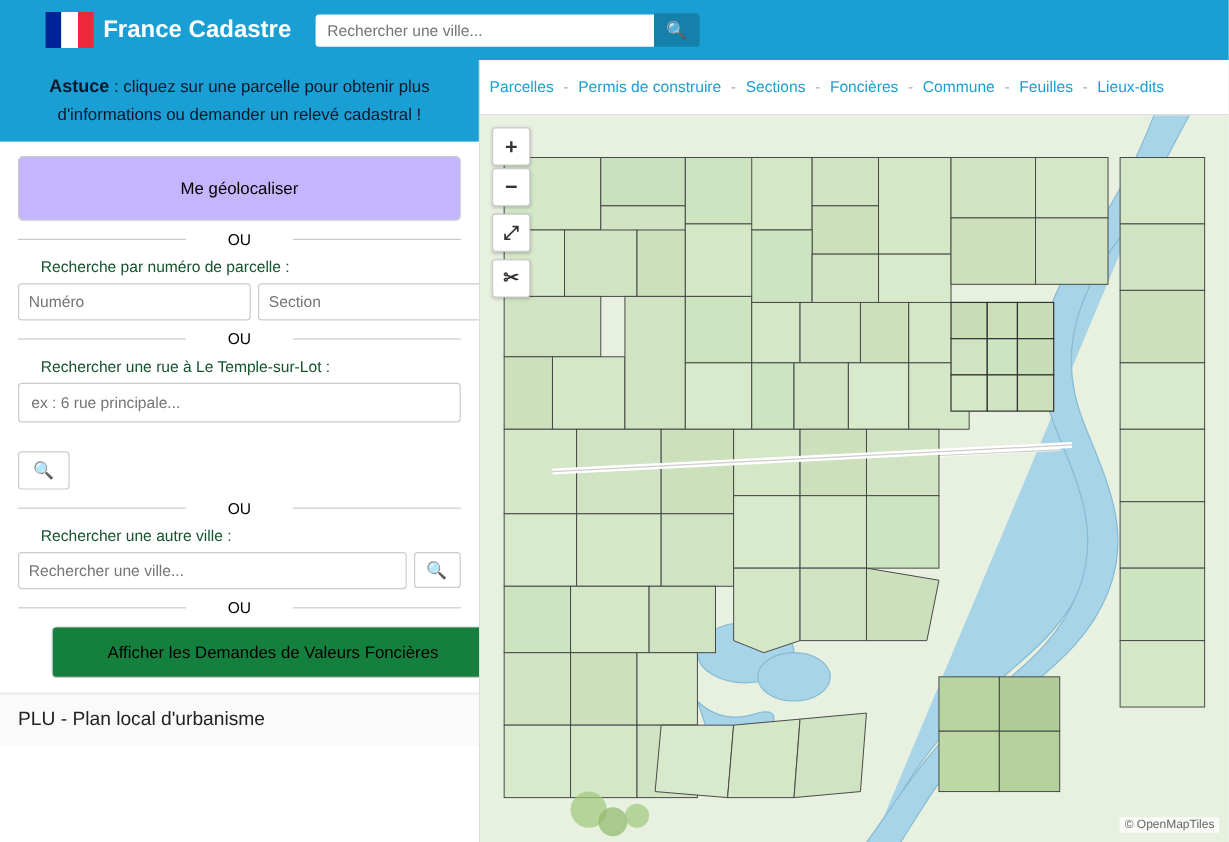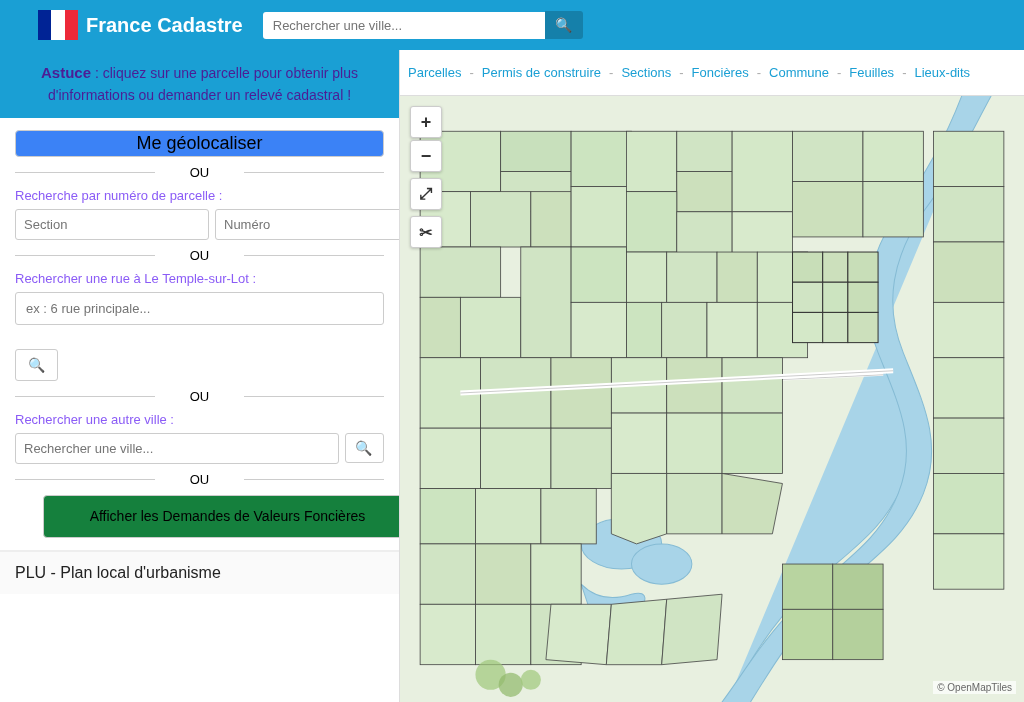--- a/index.html
+++ b/index.html
@@ -68,44 +68,44 @@
     .left-panel {
       width: 400px;
       min-width: 400px;
       background: #fff;
       overflow-y: auto;
       border-right: 1px solid #ddd;
     }
 
     .tip-box {
       background: #1a9fd4;
-      color: #4c1d95;
+      color: #0f172a;
       padding: 12px 15px;
       text-align: center;
       font-size: 14px;
       line-height: 1.5;
     }
     .tip-box .tip-label {
       font-weight: bold;
       font-size: 15px;
     }
 
     .panel-body {
       padding: 12px 15px;
     }
 
     .btn-geo {
       display: block;
       width: 100%;
-      padding: 2px;
-      background: #3b82f6;
+      padding: 18px;
+      background: #c4b5fd;
       border: 1px solid #ccc;
       border-radius: 4px;
       cursor: pointer;
-      font-size: 18px;
+      font-size: 14px;
       text-align: center;
       margin-bottom: 8px;
     }
 
     .or-divider {
       text-align: center;
       color: #000000;
       margin: 8px 0;
       position: relative;
       font-size: 13px;
@@ -116,22 +116,23 @@
       top: 50%;
       width: 38%;
       height: 1px;
       background: #ccc;
     }
     .or-divider::before { left: 0; }
     .or-divider::after { right: 0; }
 
     .section-label {
       font-size: 13px;
-      color: #8b5cf6;
+      color: #14532d;
       margin-bottom: 6px;
+      margin-left: 19px;
     }
 
     .parcelle-row {
       display: flex;
       gap: 6px;
       align-items: center;
       margin-bottom: 8px;
     }
     .parcelle-row input {
       flex: 1;
@@ -315,22 +316,22 @@
 
       
       <button class="btn-geo">Me géolocaliser</button>
 
       
       <div class="or-divider">OU</div>
 
       
       <div class="section-label">Recherche par numéro de parcelle :</div>
       <div class="parcelle-row">
+        <input type="text" placeholder="Numéro" style="">
         <input type="text" placeholder="Section" style="">
-        <input type="text" placeholder="Numéro" style="">
 
       </div>
 
       
       <div class="or-divider">OU</div>
 
       
       <div class="section-label">Rechercher une rue à Le Temple-sur-Lot :</div>
       <input type="text" class="street-input" placeholder="ex : 6 rue principale..." style="">
       <button class="btn-search-icon">🔍</button>

